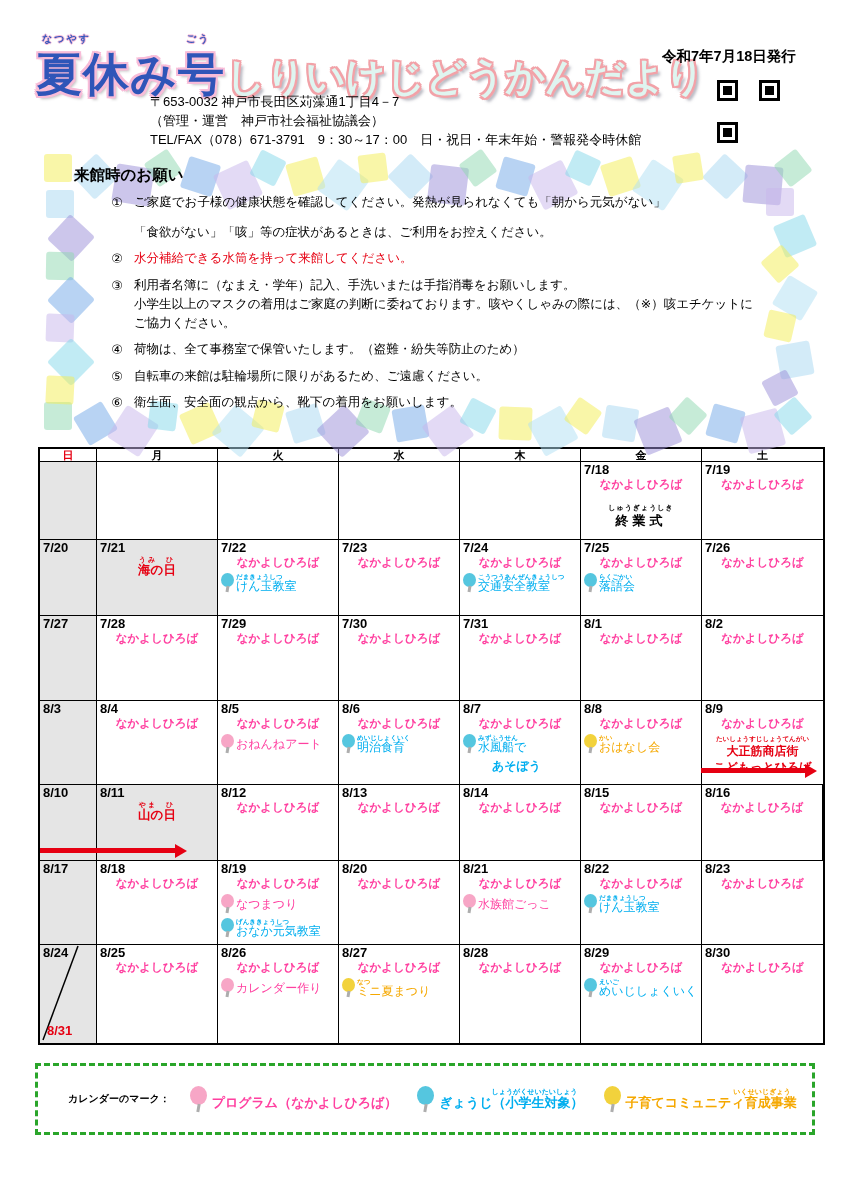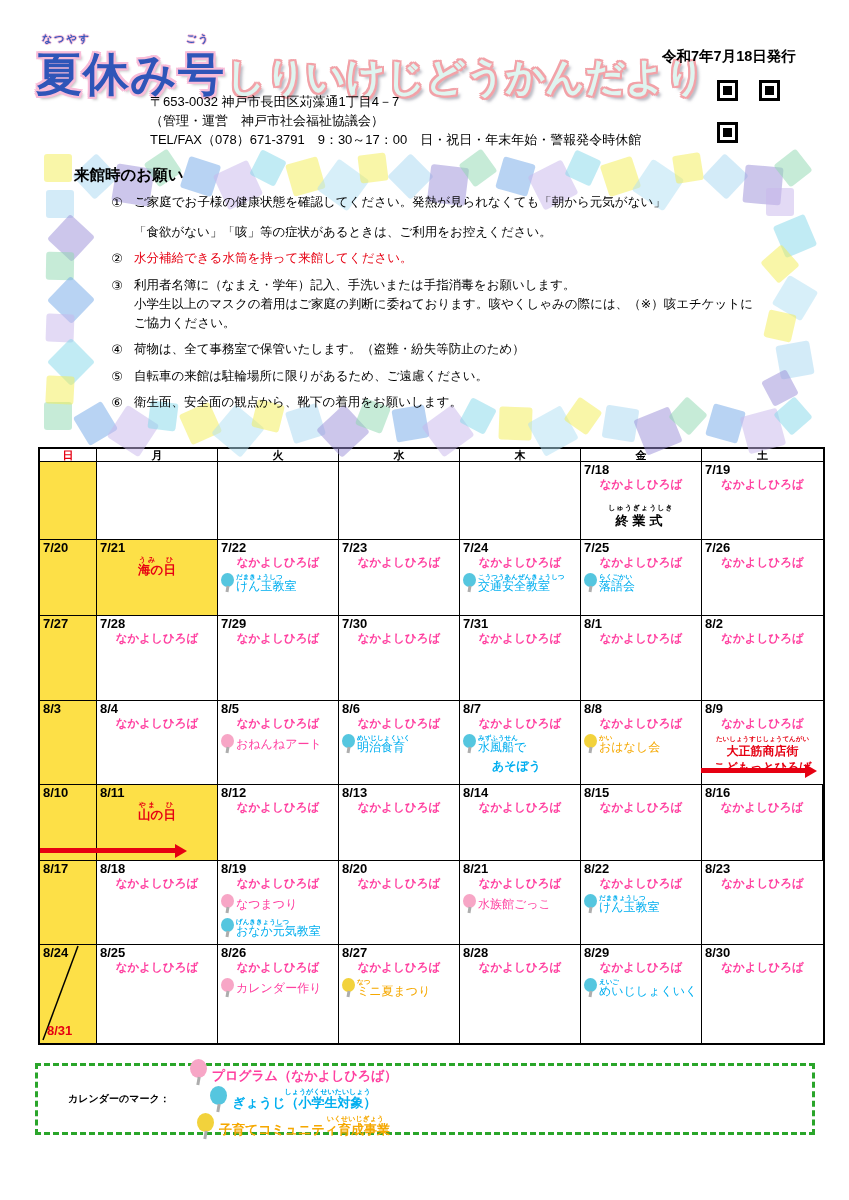--- a/index.html
+++ b/index.html
@@ -38,21 +38,21 @@
   
   .calendar{position:absolute;left:38px;top:447px;border:2px solid #000;background:#fff;}
   .cal-row{display:flex;}
   .cal-row + .cal-row{border-top:1.5px solid #000;}
   .cell{box-sizing:border-box;border-right:1.5px solid #000;position:relative;overflow:visible;}
   .cell:last-child{border-right:none;}
   .c0{width:57px;} .c{width:121px;}
   .cal-h{height:12px;}
   .cal-h .cell{font-size:11px;font-weight:bold;text-align:center;line-height:12px;}
   .h1{height:77px;}.h2{height:75px;}.h3{height:84px;}.h4{height:83px;}.h5{height:75px;}.h6{height:83px;}.h7{height:98px;}
-  .pink{background:#fde047;}
+  .pink{background:#e5e5e5;}
   .date{font-size:13px;font-weight:bold;line-height:14px;padding:1px 0 0 3px;color:#000;}
   .hiroba{color:#FF40A0;font-size:11.5px;font-weight:bold;text-align:center;line-height:13px;margin-top:1px;white-space:nowrap;}
   .holiday{color:#E60012;font-weight:bold;text-align:center;margin-top:1px;font-size:12.5px;line-height:13px;}
   .holiday .furi{display:block;font-size:7px;line-height:8px;letter-spacing:2px;}
   .center-event{text-align:center;margin-top:13px;font-weight:bold;color:#000;font-size:13px;letter-spacing:4px;}
   .center-event .furi{display:block;font-size:7px;letter-spacing:1px;line-height:8px;font-weight:bold;}
   .event{display:flex;align-items:center;margin:4px 0 0 3px;gap:2px;}
   .balloon{flex:none;width:13px;height:20px;position:relative;}
   .balloon::before{content:"";position:absolute;left:0;top:0;width:13px;height:14px;border-radius:50%;background:var(--bc);}
   .balloon::after{content:"";position:absolute;left:5px;top:13px;width:3px;height:6px;background:#ADADAD;transform:rotate(10deg);}
@@ -522,21 +522,21 @@
         </div>
         <div class="cell cellbody c">
           <div class="date">8/30</div>
           <div class="hiroba">なかよしひろば</div>
         </div>
       </div>
     </div>
 
   <div class="legend">
     <span class="legend-label">カレンダーのマーク：</span>
-    <span id="legend-items" style="display:flex;align-items:center;flex-direction:column;">
+    <span id="legend-items" style="display:flex;align-items:center;">
         <span class="legend-item">
           <span class="balloon b-pink"></span>
           <span class="lg-wrap">
             <span class="lg-furi pinktx"></span>
             <span class="lg-text pinktx">プログラム（なかよしひろば）</span>
           </span>
         </span>
         <span class="legend-item">
           <span class="balloon b-blue"></span>
           <span class="lg-wrap">

